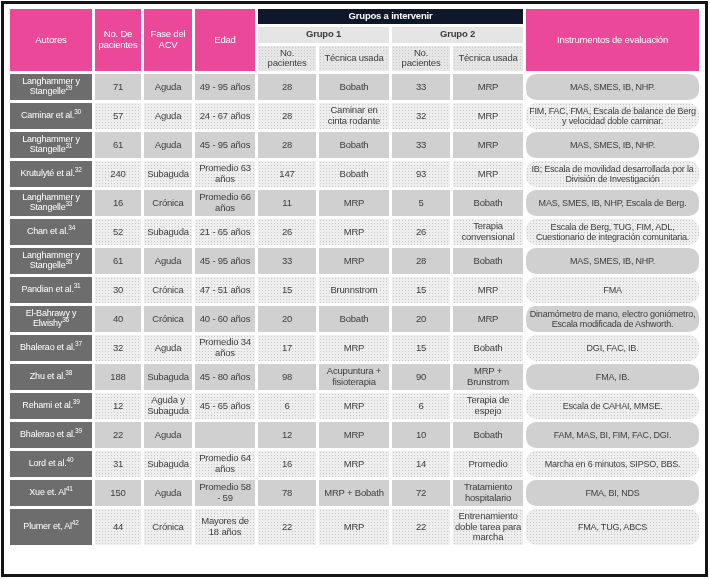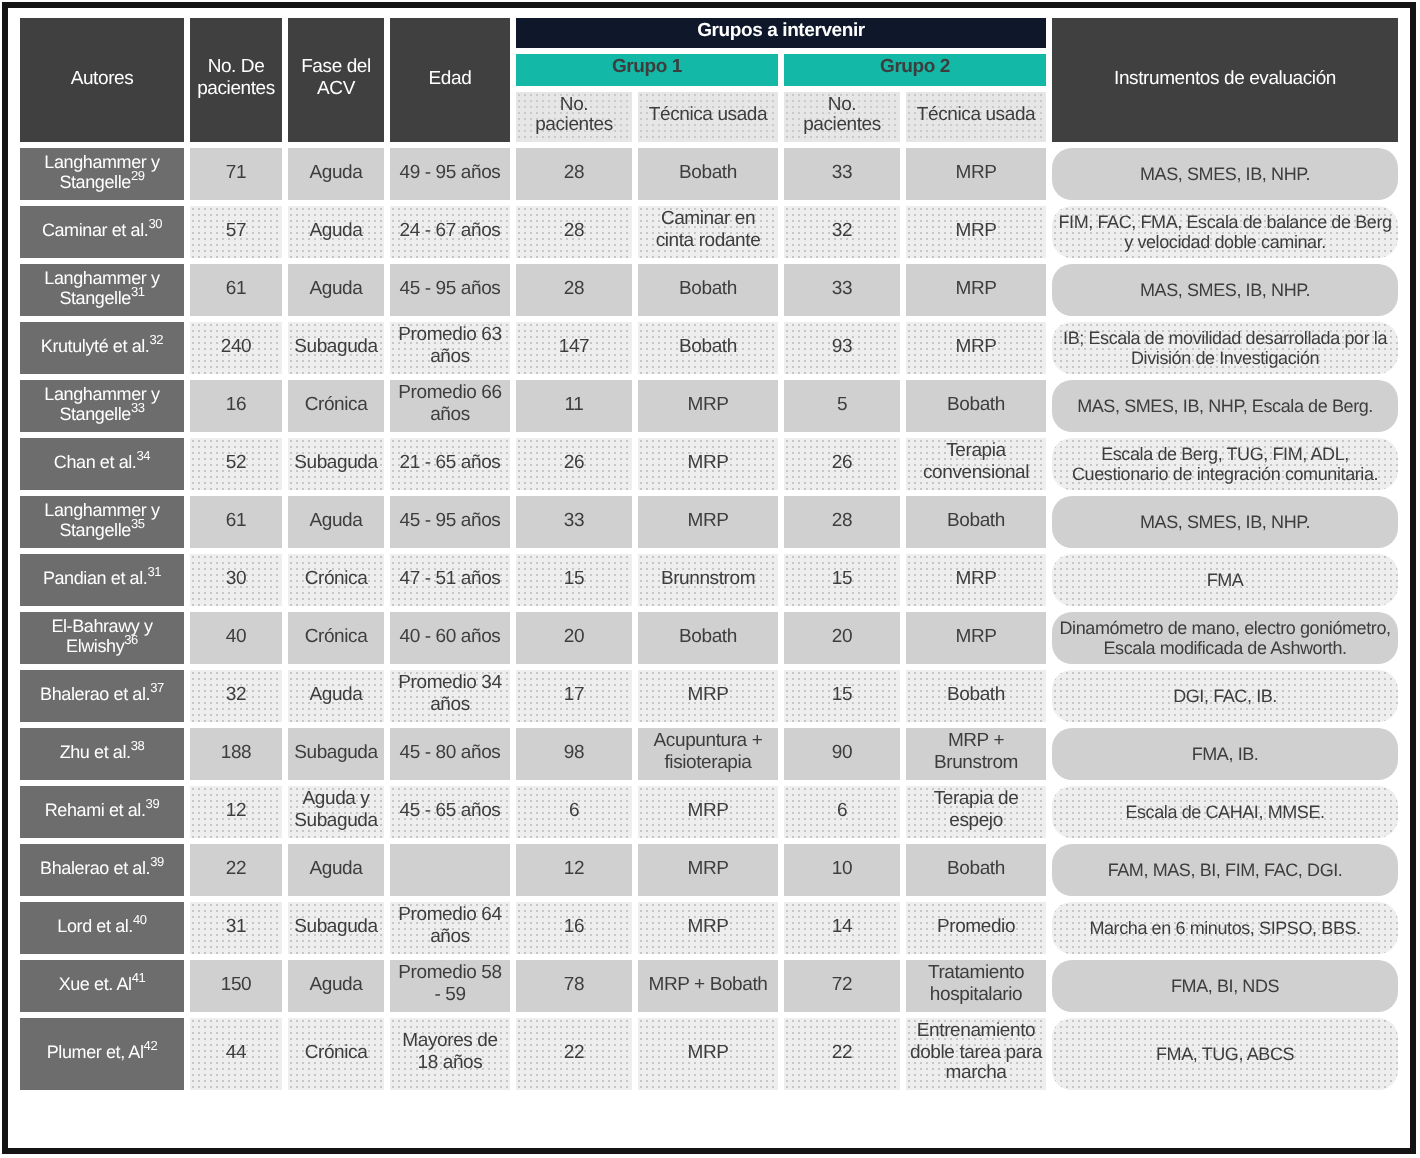--- a/index.html
+++ b/index.html
@@ -27,30 +27,30 @@
     vertical-align: middle;
     font-size: 9.5px;
     line-height: 1.12;
     letter-spacing: -0.2px;
     color: #3d3d3d;
     padding: 2px 2px;
     overflow: hidden;
   }
   
   th.dark, td.author {
-    background: #404040;
+    background: #ec4899;
     color: #ffffff;
     font-weight: normal;
   }
   thead th { height: 12px; }
   thead tr.groups-band th.dark-band {
     background: #0f172a; color: #fff; height: 12px; font-size: 9.5px;
   }
   thead tr.group-row th.group-box {
-    background: #14b8a6; color: #3d3d3d; height: 16px;
+    background: #e5e5e5; color: #3d3d3d; height: 16px;
   }
   thead tr.sub-row th.sub-box {
     background: #e6e6e6;
     background-image: radial-gradient(circle, #c9c9c9 0.6px, rgba(0,0,0,0) 0.7px);
     background-size: 3px 3px;
     color: #3d3d3d; height: 13px; font-weight: normal;
   }
   tbody td { height: 26px; }
   tbody tr.solid td { background: #d0d0d0; }
   tbody tr.stipple td {

